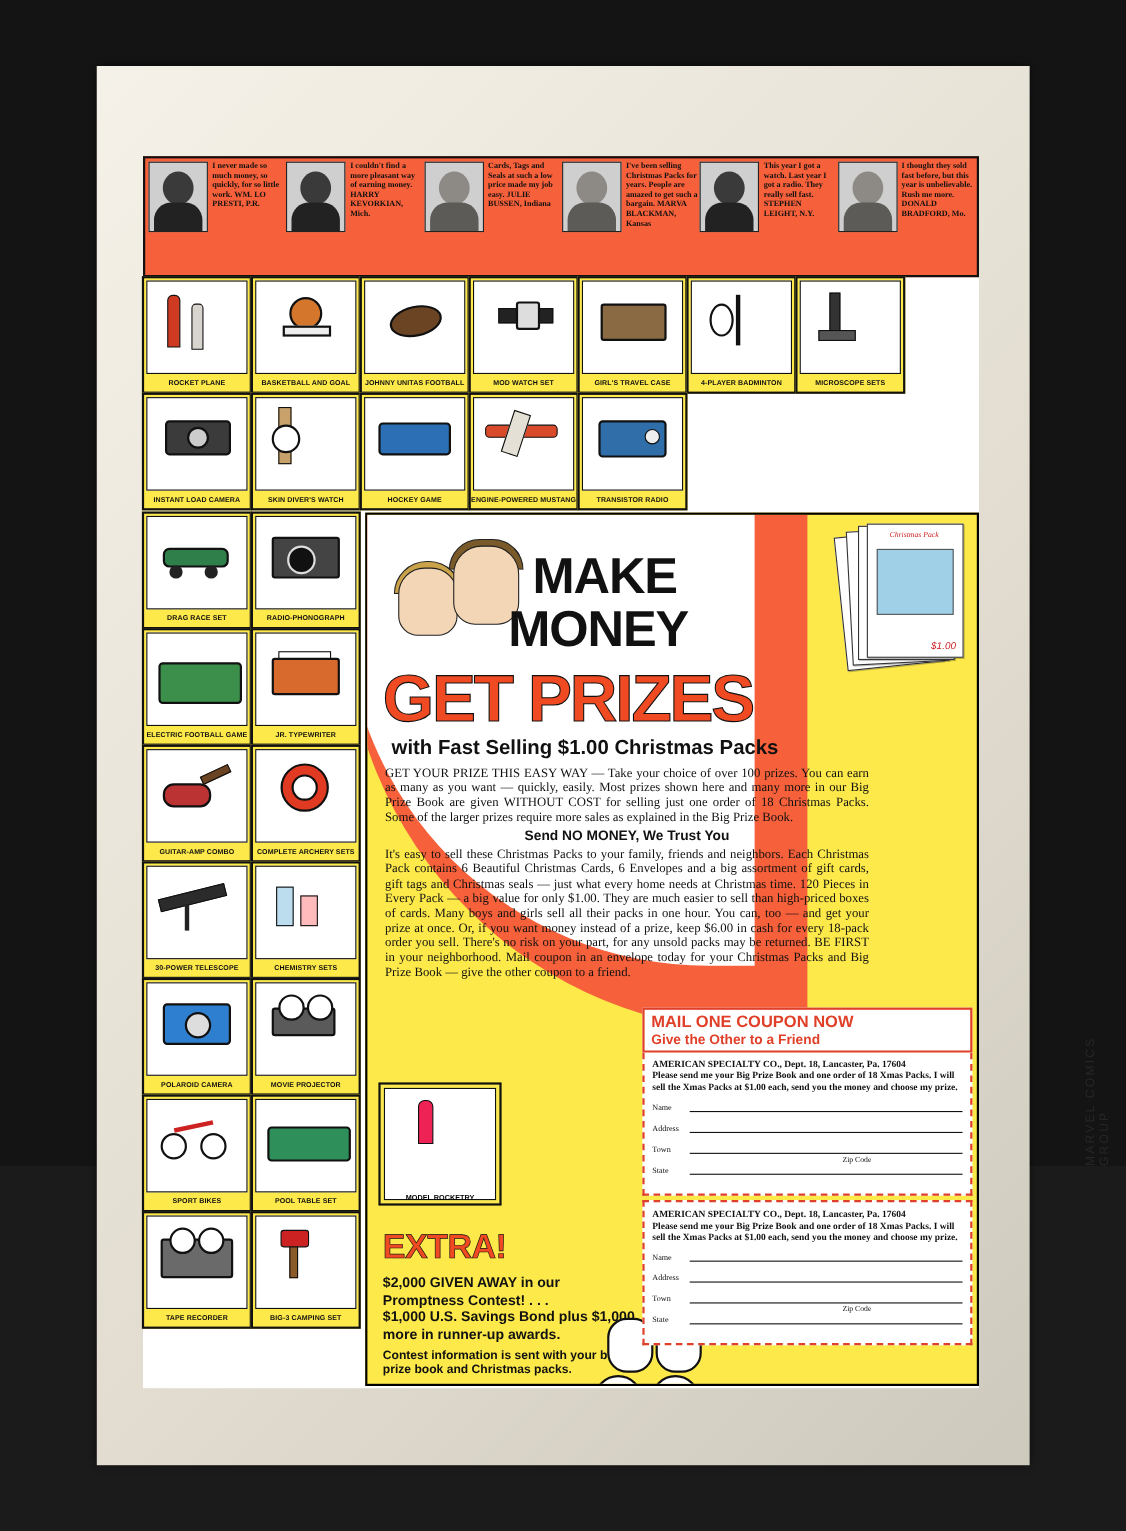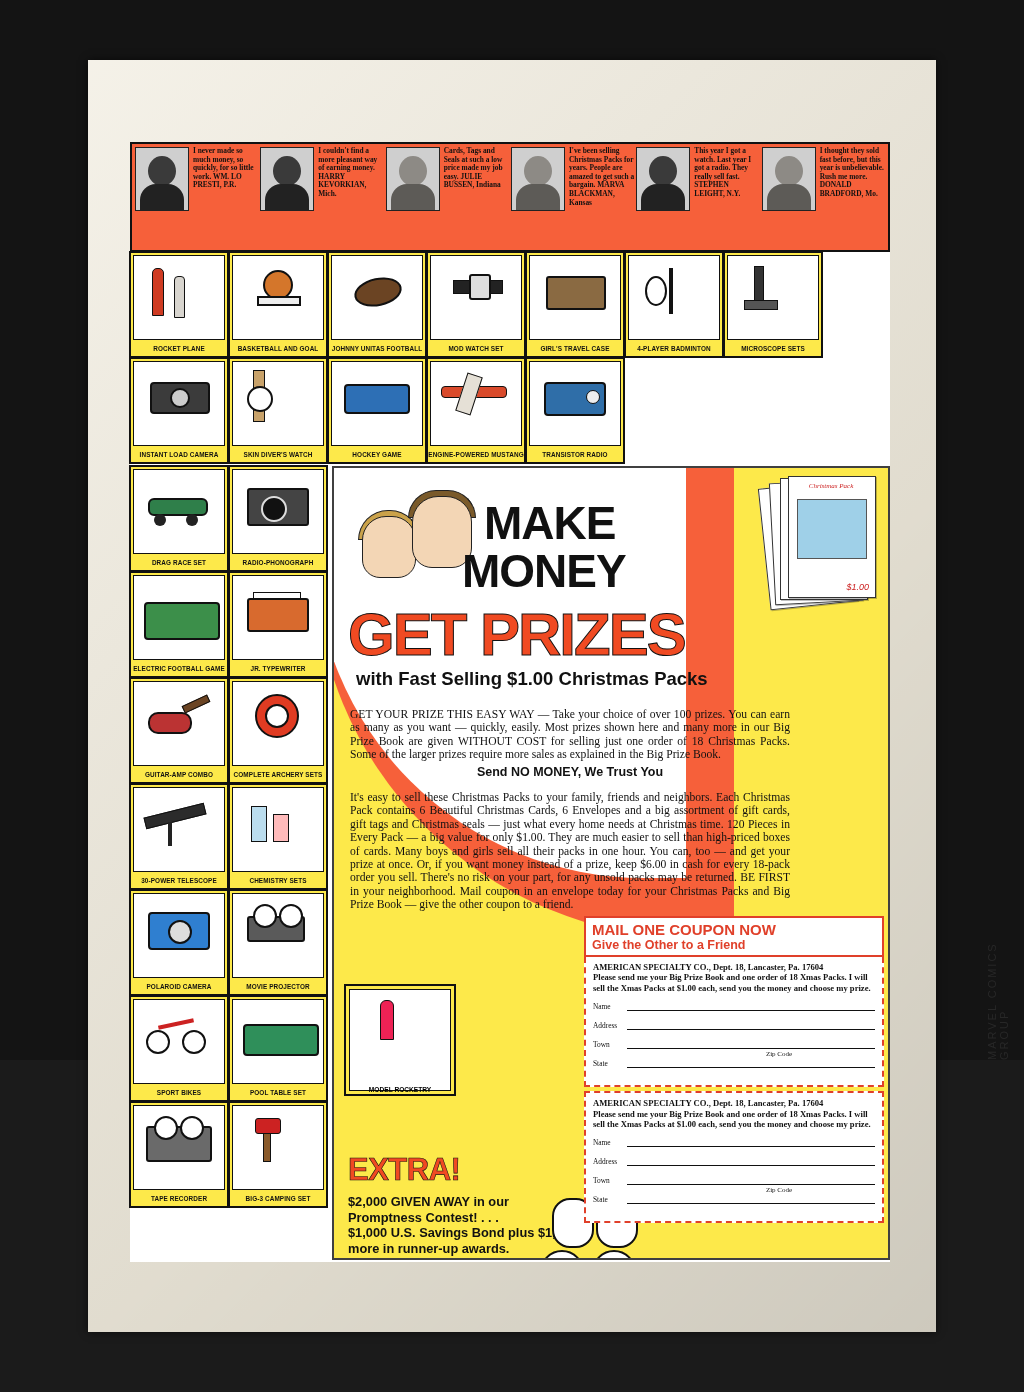--- a/index.html
+++ b/index.html
@@ -124,31 +124,31 @@
   .cardsfan i:nth-child(1){left:0;top:10px;transform:rotate(-6deg)}
   .cardsfan i:nth-child(2){left:8px;top:7px;transform:rotate(-3deg)}
   .cardsfan i:nth-child(3){left:16px;top:4px}
   .cardsfan .front{left:24px;top:2px;background:#fff;}
   .cardsfan .front .sc{position:absolute;left:8px;top:22px;width:68px;height:58px;background:#9fd0e8;border:1px solid #555}
   .cardsfan .front .tt{position:absolute;left:8px;top:5px;width:68px;font-size:7px;color:#c22;text-align:center;font-family:"Liberation Serif",serif}
   .cardsfan .front .pr{position:absolute;right:6px;bottom:5px;font-size:9px;font-weight:normal;color:#c22}
 
   .copy{position:absolute;left:16px;top:228px;width:440px;font-family:"Liberation Serif",serif;
         font-size:11.6px;line-height:13.4px;color:#111;text-align:justify;}
-  .copy p{margin:12px 0 2px 0}
+  .copy p{margin:0 0 2px 0}
   .copy .trust{text-align:center;font-weight:bold;font-size:12.5px;margin:4px 0 3px;font-family:"Liberation Sans",sans-serif}
   .amspec{position:absolute;left:250px;top:540px;width:150px;text-align:center;font-weight:bold;
           font-size:12px;line-height:14px;color:#111;font-family:"Liberation Sans",sans-serif;}
   .amspec .sm{font-size:10.5px;font-weight:bold}
 
   .rocketbox{position:absolute;left:10px;top:516px;width:108px;height:108px;background:#fde94a;border:2px solid #111;}
   .rocketbox .art{position:absolute;inset:3px;background:#fff;border:1px solid #111;overflow:hidden}
   .rocketbox .cap{position:absolute;left:0;right:0;bottom:1px;text-align:center;font-size:6.6px;font-weight:bold}
 
-  .extra{position:absolute;left:14px;top:648px;width:230px;margin-top:36px;}
+  .extra{position:absolute;left:14px;top:648px;width:230px;}
   .extra .big{font-size:31px;font-weight:bold;color:#f04a22;letter-spacing:-.5px;-webkit-text-stroke:.6px #111;}
   .extra .lines{margin-top:6px;font-size:12.8px;font-weight:bold;line-height:15.5px;color:#111}
   .extra .small{margin-top:6px;font-size:11px;font-weight:bold;line-height:13px;color:#111}
   .moneybags{position:absolute;left:200px;top:730px;width:120px;height:110px;}
   .mb{position:absolute;width:40px;height:40px;border-radius:50%;background:#fff;border:2px solid #111;
       font-weight:bold;font-size:20px;text-align:center;line-height:40px;color:#111}
   .faces2{position:absolute;left:18px;top:0;width:84px;height:52px}
   .faces2 span{position:absolute;width:38px;height:46px;border-radius:18px;background:#fff;border:2px solid #111}
 
   
@@ -406,21 +406,21 @@
             <div class="cell">
               <div class="art">
                   <i class="sh axe"></i>
                   <i class="sh axeh"></i>
                 </div>
               <div class="cap">BIG-3 CAMPING SET</div>
             </div>
           </div>
         </div>
 
-        <div style="position:absolute;left:202px;top:324px;width:558px;height:794px;background:#fde94a;border:2px solid #404040;box-sizing:border-box;overflow:hidden;">
+        <div style="position:absolute;left:202px;top:324px;width:558px;height:794px;background:#fde94a;border:2px solid #000000;box-sizing:border-box;overflow:hidden;">
 
           <div class="swoosh"></div>
           <div class="swoosh-in"></div>
 
           <div class="kidart">
             <div class="hair1"></div>
               <div class="h1"></div>
             <div class="hair2"></div>
               <div class="h2"></div>
           </div>

